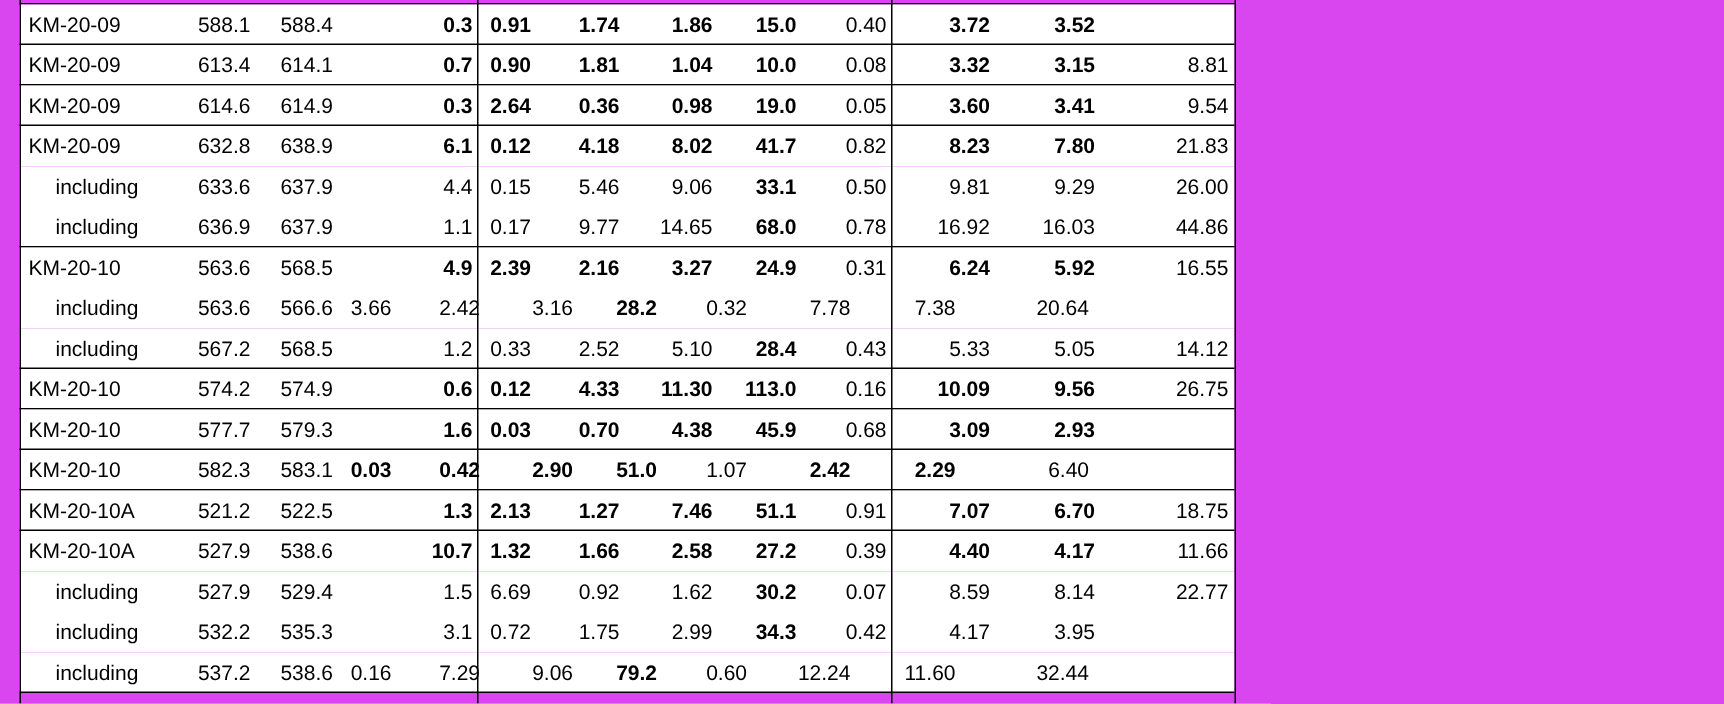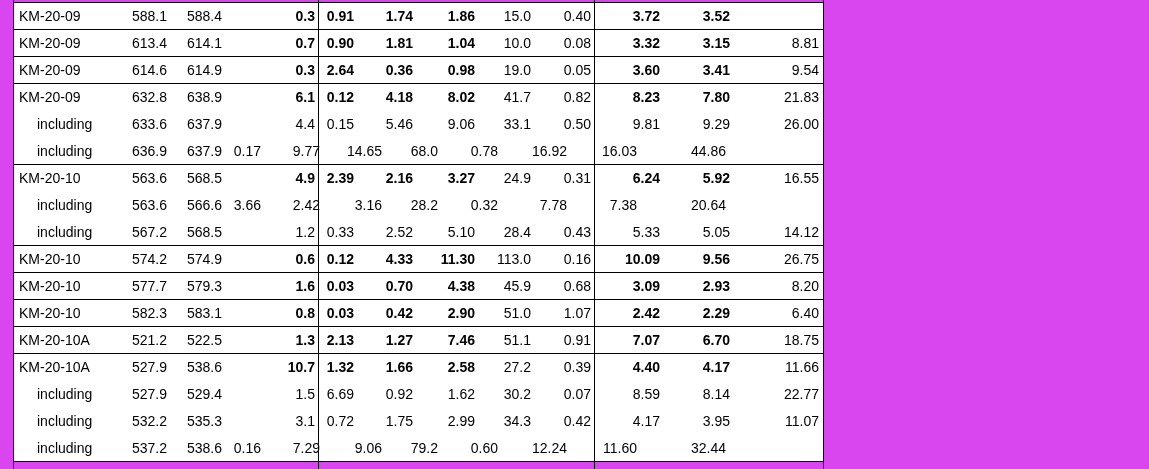--- a/index.html
+++ b/index.html
@@ -37,21 +37,21 @@
     padding-right: 3px;
   }
   .c0 { width: 115px; text-align: left; padding-left: 6px; padding-right: 0; }
   .sub .c0 { padding-left: 24px; }
   .c1  { width: 42px; }
   .c2  { width: 55px; }
   .c3  { width: 93px; }
   .c4  { width: 39px; }
   .c5  { width: 59px; }
   .c6  { width: 62px; }
-  .c7  { width: 56px; }
+  .c7  { width: 56px; font-weight: bold; }
   .c8  { width: 60px; }
   .c9  { width: 69px; }
   .c10 { width: 70px; }
   .c11 { width: 90px; padding-right: 4px; }
   .main .c3, .main .c4, .main .c5, .main .c6, .main .c9, .main .c10 { font-weight: bold; }
   .vline {
     position: absolute;
     top: 0;
     width: 1px;
     height: 469px;
@@ -133,20 +133,21 @@
         <div class="cell c7">33.1</div>
         <div class="cell c8">0.50</div>
         <div class="cell c9">9.81</div>
         <div class="cell c10">9.29</div>
         <div class="cell c11">26.00</div>
       </div>
       <div class="row sub rule">
         <div class="cell c0">including</div>
         <div class="cell c1">636.9</div>
         <div class="cell c2">637.9</div>
+        <div class="cell c3">1.1</div>
         <div class="cell c4">0.17</div>
         <div class="cell c5">9.77</div>
         <div class="cell c6">14.65</div>
         <div class="cell c7">68.0</div>
         <div class="cell c8">0.78</div>
         <div class="cell c9">16.92</div>
         <div class="cell c10">16.03</div>
         <div class="cell c11">44.86</div>
       </div>
       <div class="row main">
@@ -209,27 +210,25 @@
         <div class="cell c1">577.7</div>
         <div class="cell c2">579.3</div>
         <div class="cell c3">1.6</div>
         <div class="cell c4">0.03</div>
         <div class="cell c5">0.70</div>
         <div class="cell c6">4.38</div>
         <div class="cell c7">45.9</div>
         <div class="cell c8">0.68</div>
         <div class="cell c9">3.09</div>
         <div class="cell c10">2.93</div>
-        <div class="cell c11">8.20</div>
       </div>
       <div class="row main rule">
         <div class="cell c0">KM-20-10</div>
         <div class="cell c1">582.3</div>
         <div class="cell c2">583.1</div>
-        <div class="cell c3">0.8</div>
         <div class="cell c4">0.03</div>
         <div class="cell c5">0.42</div>
         <div class="cell c6">2.90</div>
         <div class="cell c7">51.0</div>
         <div class="cell c8">1.07</div>
         <div class="cell c9">2.42</div>
         <div class="cell c10">2.29</div>
         <div class="cell c11">6.40</div>
       </div>
       <div class="row main rule">
@@ -279,21 +278,20 @@
         <div class="cell c1">532.2</div>
         <div class="cell c2">535.3</div>
         <div class="cell c3">3.1</div>
         <div class="cell c4">0.72</div>
         <div class="cell c5">1.75</div>
         <div class="cell c6">2.99</div>
         <div class="cell c7">34.3</div>
         <div class="cell c8">0.42</div>
         <div class="cell c9">4.17</div>
         <div class="cell c10">3.95</div>
-        <div class="cell c11">11.07</div>
       </div>
       <div class="row sub rule">
         <div class="cell c0">including</div>
         <div class="cell c1">537.2</div>
         <div class="cell c2">538.6</div>
         <div class="cell c4">0.16</div>
         <div class="cell c5">7.29</div>
         <div class="cell c6">9.06</div>
         <div class="cell c7">79.2</div>
         <div class="cell c8">0.60</div>

